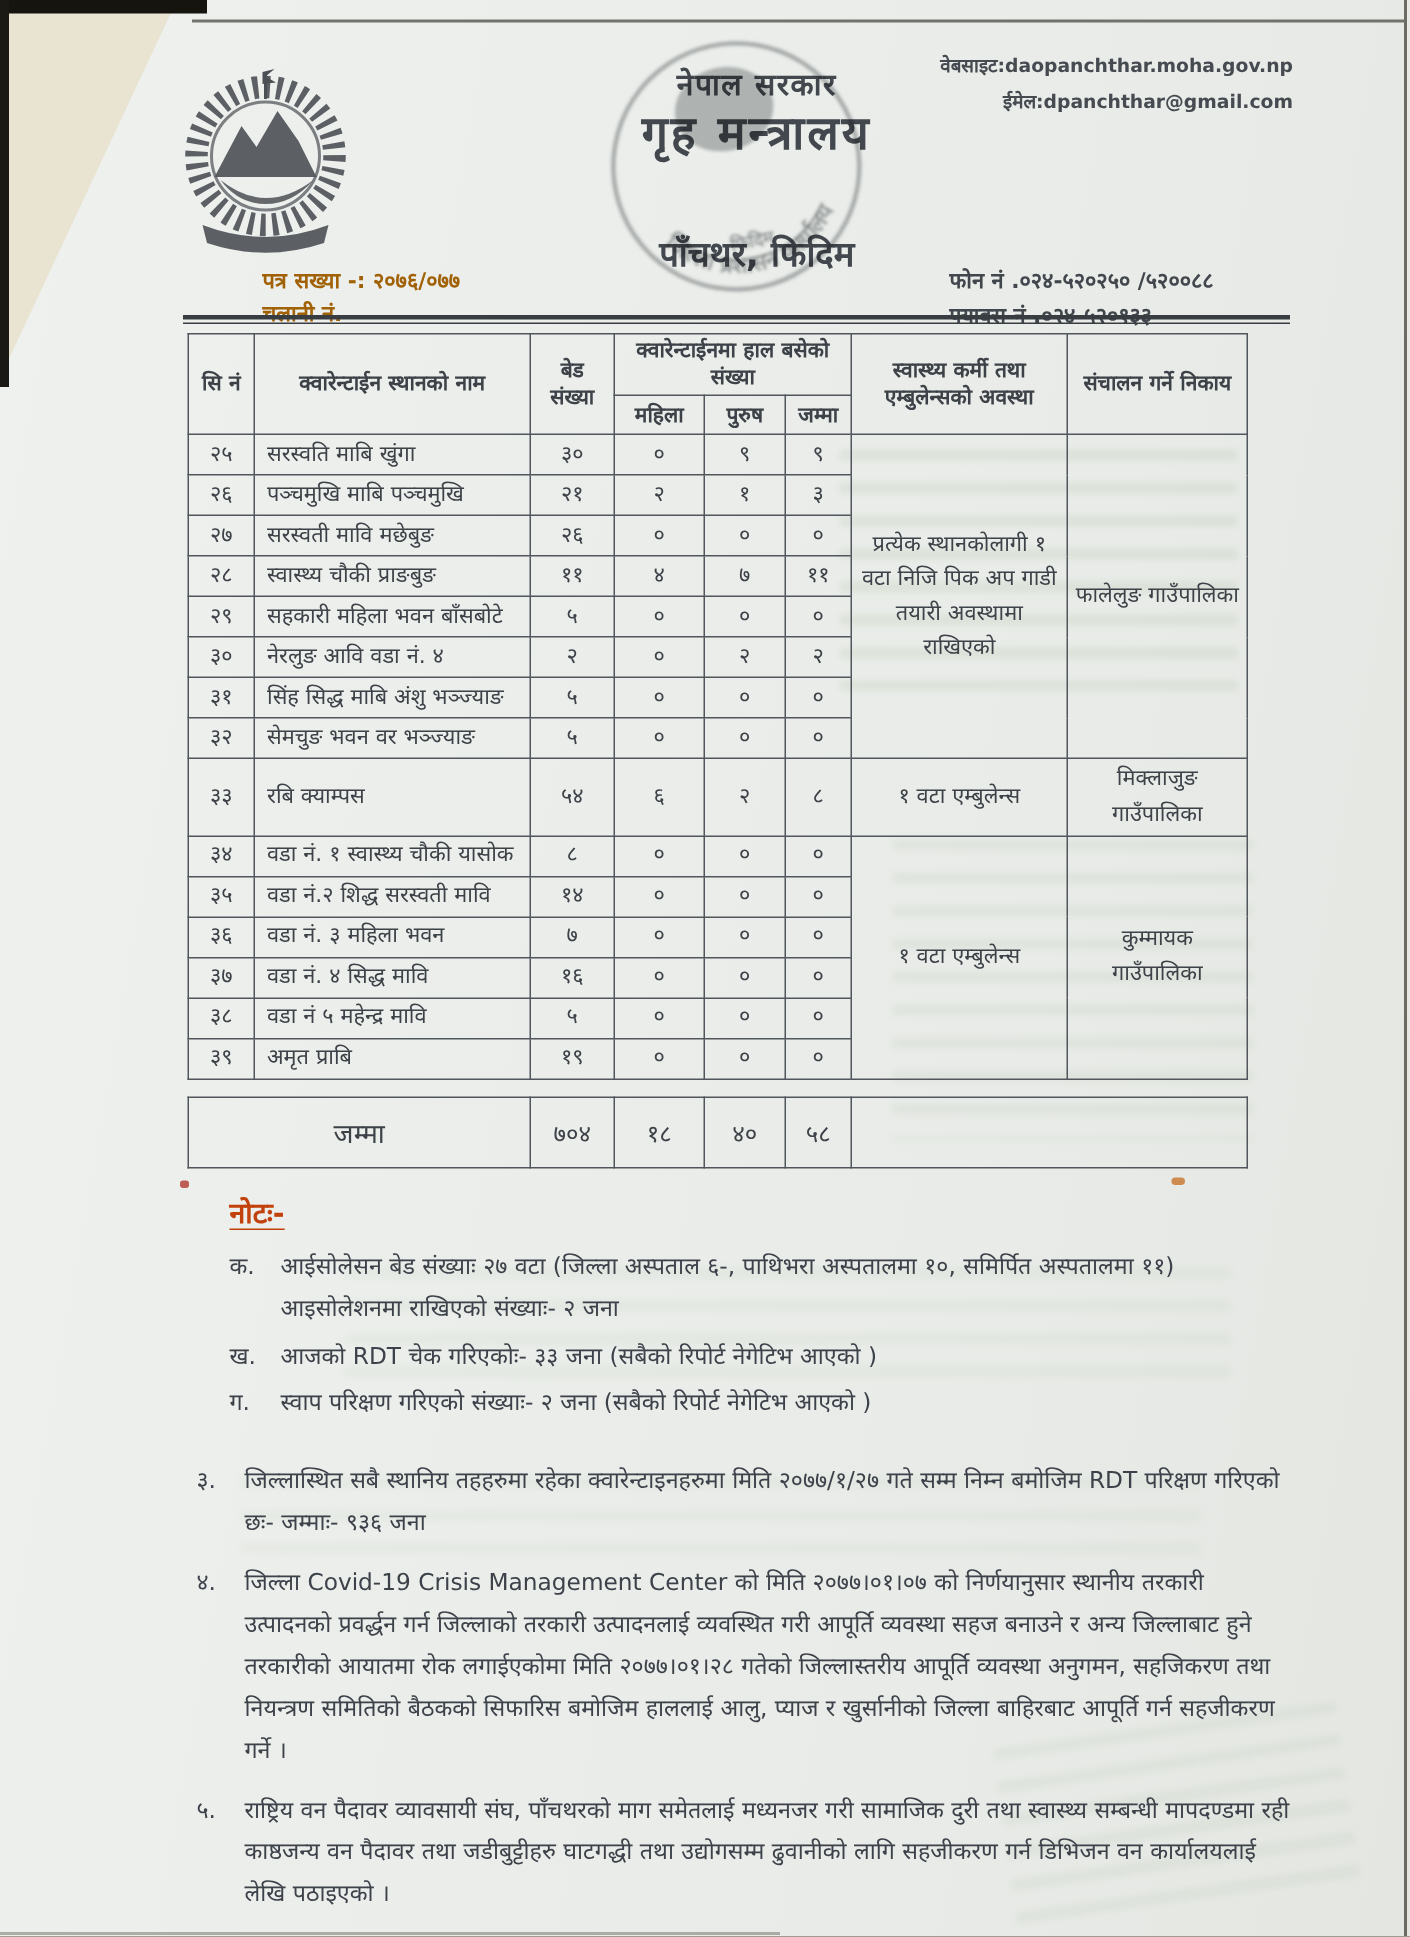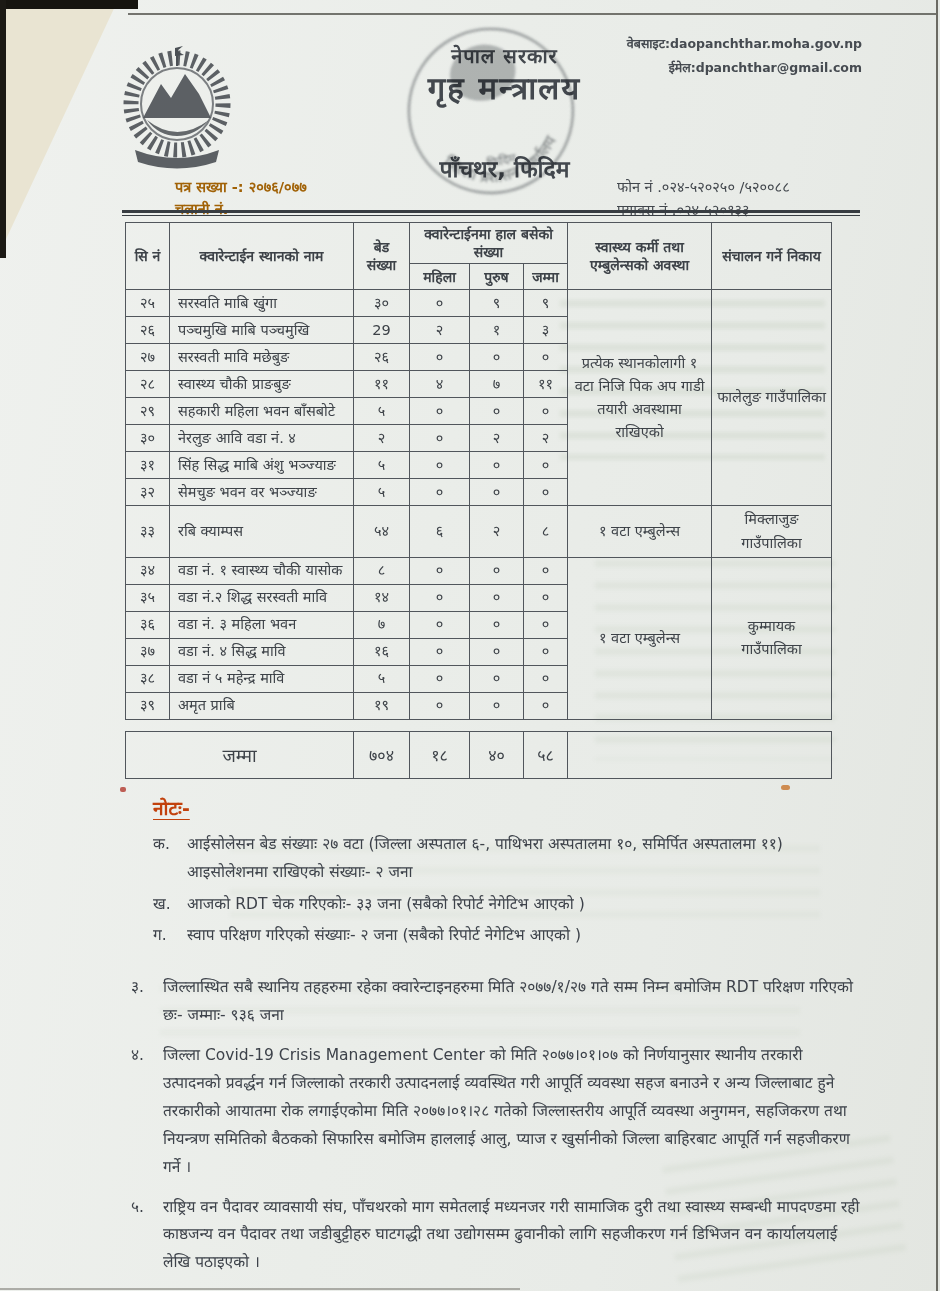--- a/index.html
+++ b/index.html
@@ -21,21 +21,21 @@
   
   .lh{position:relative;height:222px;}
   .lh-center{position:absolute;left:0;right:0;text-align:center;transform:translateX(12px);font-weight:bold;color:#43484e;}
   .t-gov{top:42px;font-size:20px;letter-spacing:1px;}
   .t-min{top:66px;font-size:31px;letter-spacing:2px;}
   .t-off{top:102px;font-size:40px;letter-spacing:1px;color:#3f444a;}
   .t-loc{top:152px;font-size:23px;}
   .contact{position:absolute;right:-2px;top:32px;text-align:right;font-size:12.5px;font-weight:bold;line-height:1.9;color:#464b51;}
   .refline{position:absolute;left:2px;font-size:14.5px;font-weight:bold;color:#a16207;margin-left:48px;}
   .r1{top:176px}.r2{top:198px}
-  .phline{position:absolute;left:492px;font-size:14.5px;font-weight:normal;color:#42474d;white-space:nowrap;}
+  .phline{position:absolute;left:508px;font-size:14.5px;font-weight:bold;color:#42474d;white-space:nowrap;}
   .rule{position:absolute;left:-3px;top:210px;width:738px;border-top:3.5px solid #383d42;border-bottom:1.5px solid #383d42;height:2px;}
   .emblem{position:absolute;left:-12px;top:36px;}
   .stamp{position:absolute;left:268px;top:14px;opacity:.8;mix-blend-mode:multiply;transform:rotate(-12deg);}
 
   
   table{border-collapse:collapse;table-layout:fixed;width:706px;}
   .qtable td,.qtable th,.ttable td{border:1.4px solid #51565c;color:#3d4248;}
   .qtable{margin-top:0;}
   .qtable th{font-size:14px;font-weight:bold;padding:2px 3px;line-height:1.3;}
   .qtable td{font-size:14.5px;padding:2px 4px;line-height:1.3;vertical-align:middle;}
@@ -161,21 +161,21 @@
             <td class="c">३०</td>
             <td class="c">०</td>
             <td class="c">९</td>
             <td class="c">९</td>
             <td class="c" rowspan="8" style="line-height: 1.6;">प्रत्येक स्थानकोलागी १ वटा निजि पिक अप गाडी तयारी अवस्थामा राखिएको</td>
             <td class="c" rowspan="8" style="line-height: 1.6;">फालेलुङ गाउँपालिका</td>
           </tr>
           <tr>
             <td class="c">२६</td>
             <td class="l">पञ्चमुखि माबि पञ्चमुखि</td>
-            <td class="c">29</td>
+            <td class="c">२१</td>
             <td class="c">२</td>
             <td class="c">१</td>
             <td class="c">३</td>
           </tr>
           <tr>
             <td class="c">२७</td>
             <td class="l">सरस्वती मावि मछेबुङ</td>
             <td class="c">२६</td>
             <td class="c">०</td>
             <td class="c">०</td>

